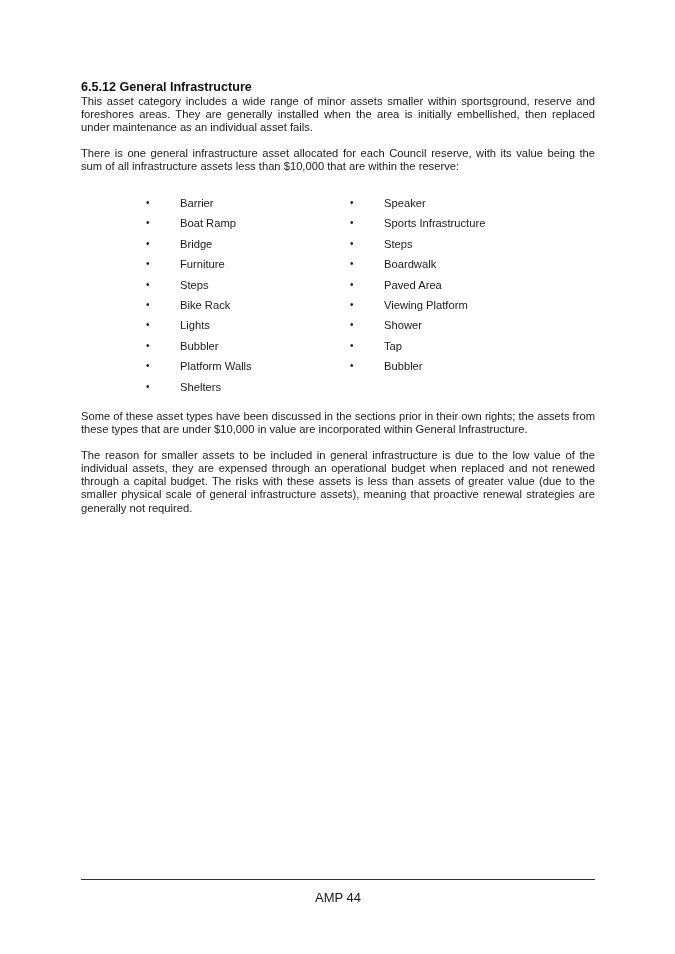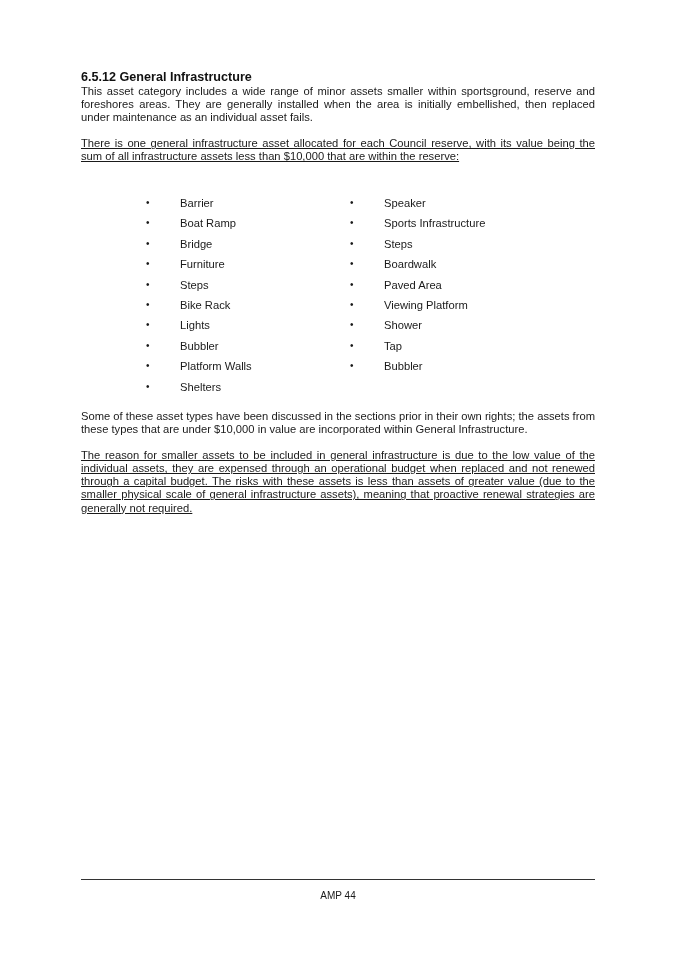--- a/index.html
+++ b/index.html
@@ -1,45 +1,45 @@
 <!DOCTYPE html>
 <html><head>
   <meta charset="utf-8">
   <style>
     html, body { margin: 0; padding: 0; background: #ffffff; }
     body {
       width: 675px; height: 954px; position: relative; overflow: hidden;
       font-family: "Liberation Sans", sans-serif; color: #1a1a1a;
     }
-    .page { position: absolute; left: 81px; top: 70px; width: 514px; }
+    .page { position: absolute; left: 81px; top: 80px; width: 514px; }
     h1.heading {
       font-size: 12.6px; font-weight: bold; margin: 0; line-height: 15px; color: #111;
     }
     p.para {
       font-size: 11.2px; line-height: 13.1px; margin: 0; text-align: justify;
     }
-    p.gap { margin-top: 13px; text-decoration: underline; }
+    p.gap { margin-top: 13px; }
     .lists {
       position: absolute; left: 81px; top: 193px; width: 514px; height: 200px;
     }
     ul.col { list-style: none; margin: 0; padding: 0; position: absolute; top: 0; }
     ul.col.left { left: 65px; }
     ul.col.right { left: 269px; }
     ul.col li {
       font-size: 11.2px; line-height: 20.4px; height: 20.4px; position: relative; padding-left: 34px; white-space: nowrap;
     }
     ul.col li .bullet {
       position: absolute; left: 0; top: 0; font-size: 10px;
     }
     .para2 { position: absolute; left: 81px; top: 410px; width: 514px; }
     .footer-rule {
       position: absolute; left: 81px; top: 879px; width: 514px; height: 0; border-top: 1px solid #333;
     }
     .footer-text {
-      position: absolute; left: 81px; top: 890px; width: 514px; text-align: center; font-size: 10px;
+      position: absolute; left: 81px; top: 890px; width: 514px; text-align: center; font-size: 13px;
     }
   </style>
 </head>
 <body>
 
 <div class="page">
   <h1 class="heading">6.5.12 General Infrastructure</h1>
   <p class="para">This asset category includes a wide range of minor assets smaller within sportsground, reserve and foreshores areas. They are generally installed when the area is initially embellished, then replaced under maintenance as an individual asset fails.</p>
   <p class="para gap">There is one general infrastructure asset allocated for each Council reserve, with its value being the sum of all infrastructure assets less than $10,000 that are within the reserve:</p>
 </div>

